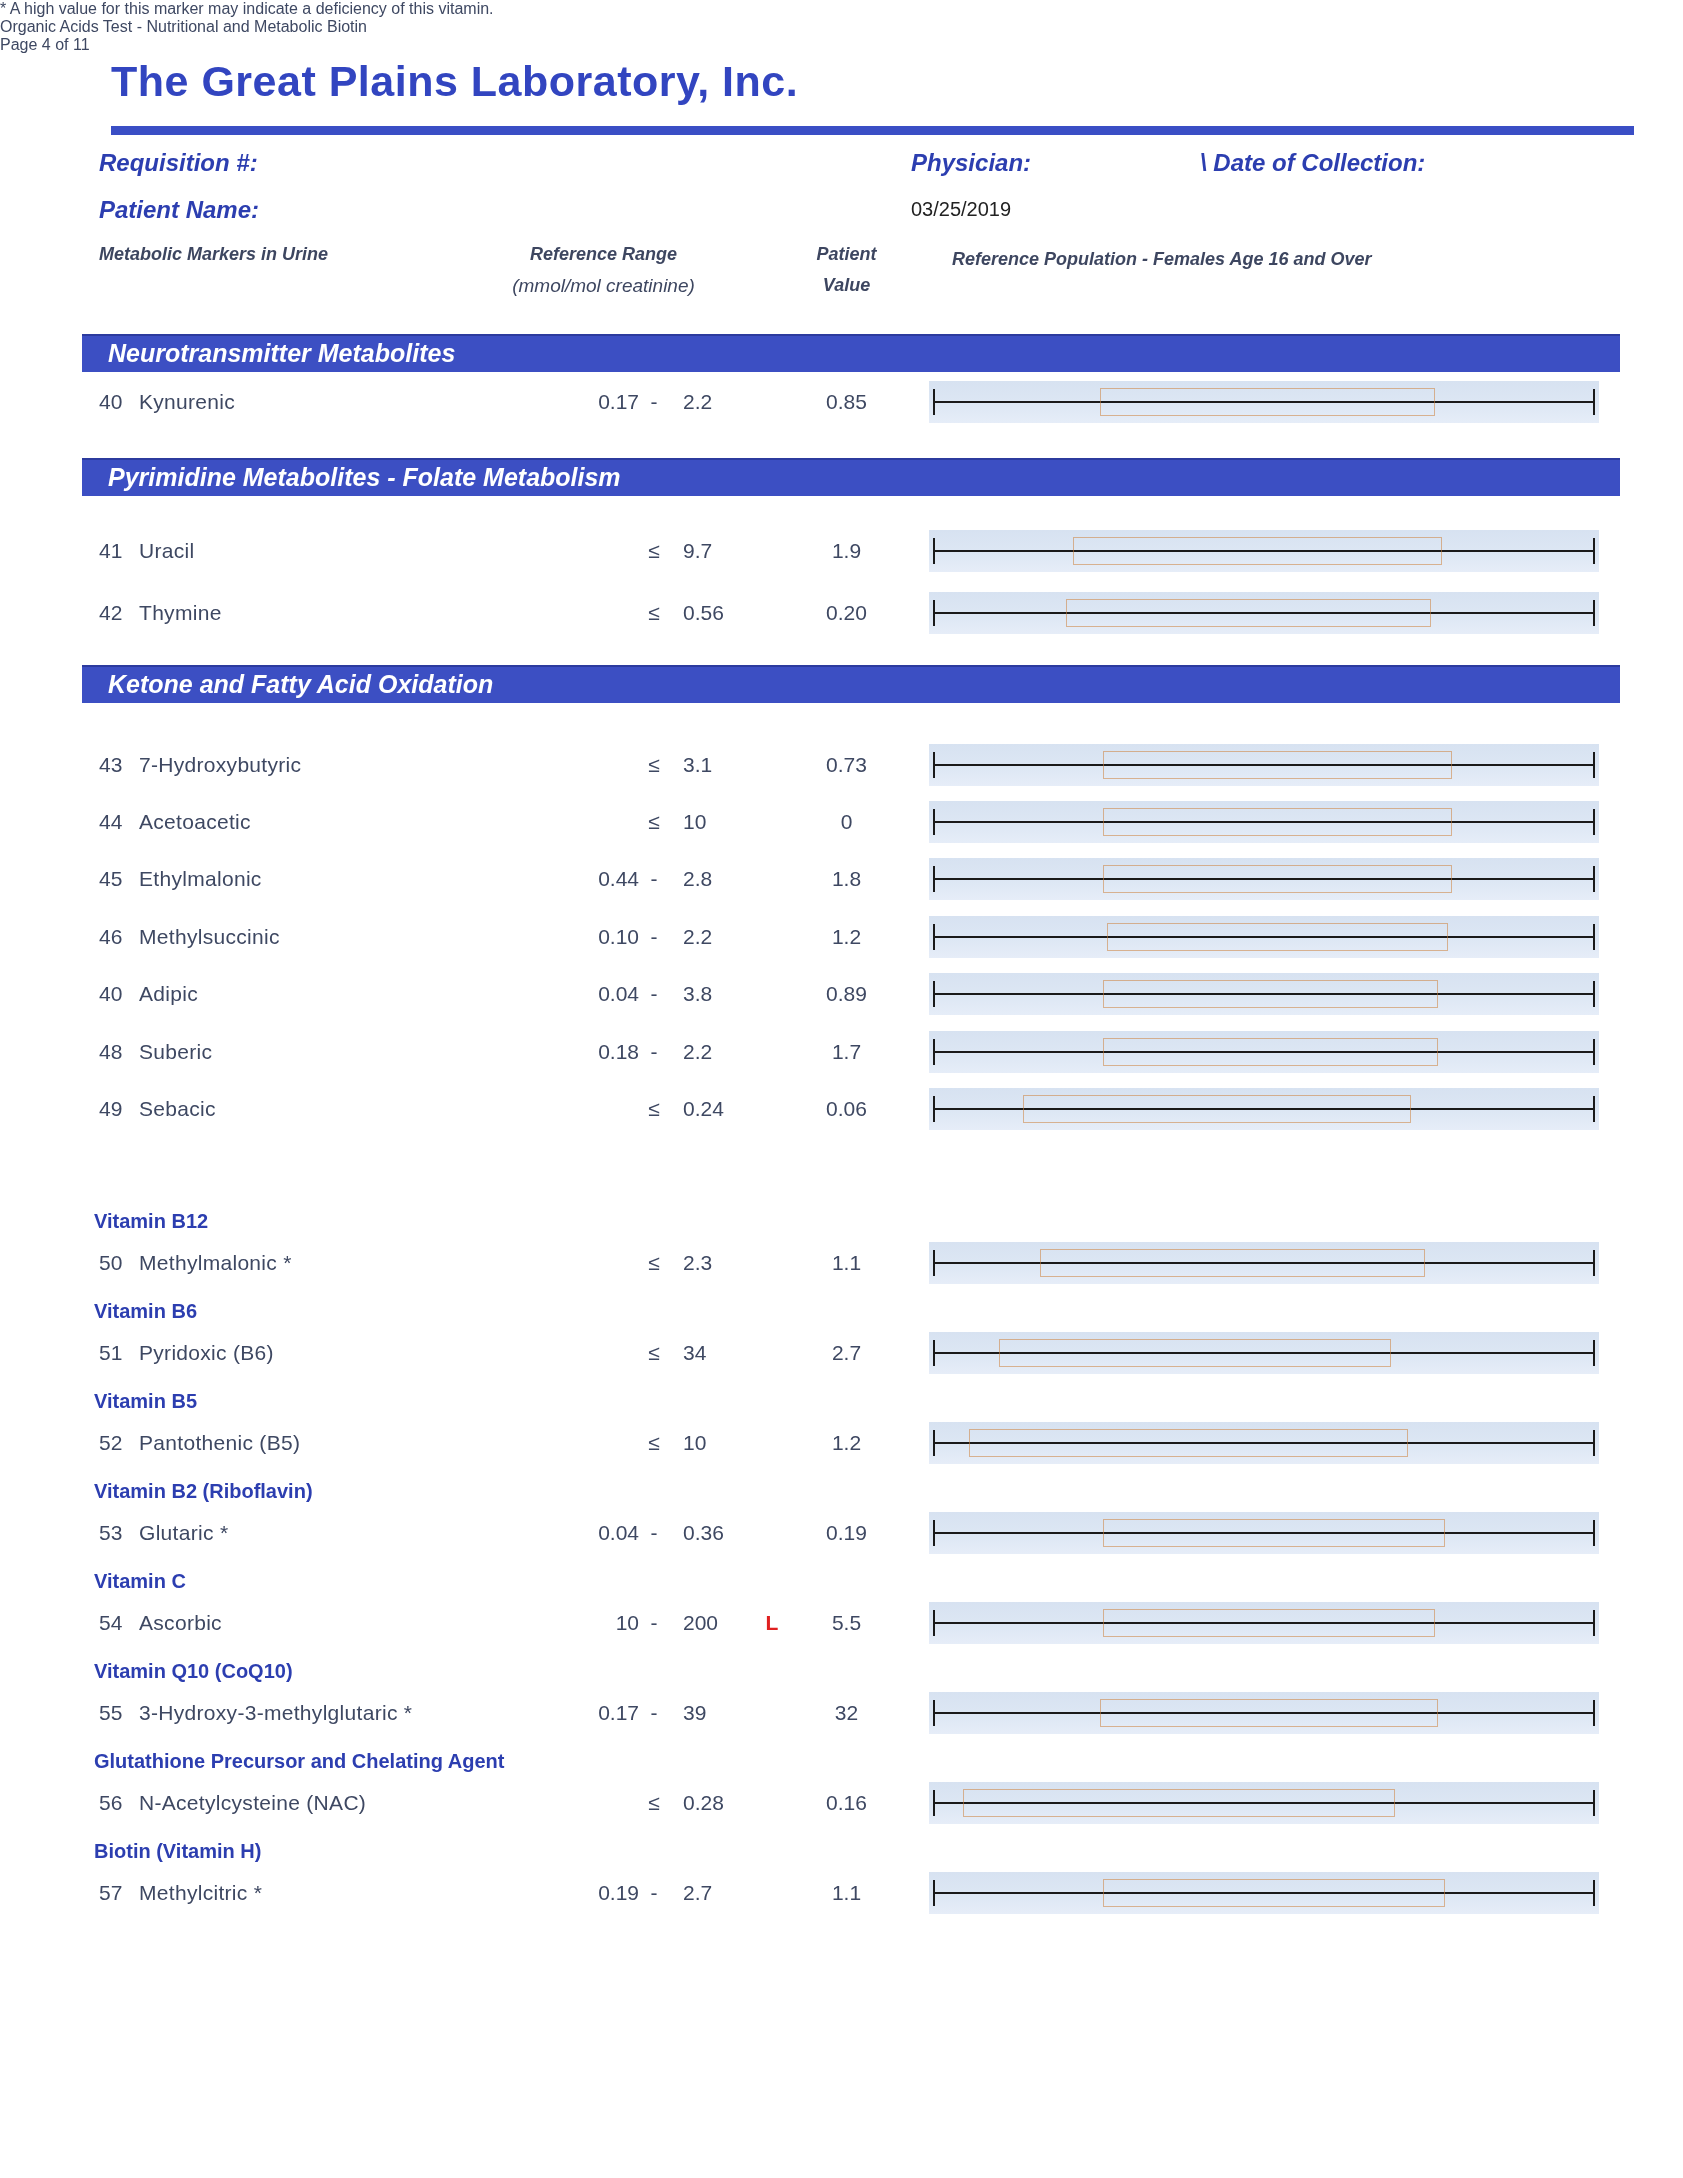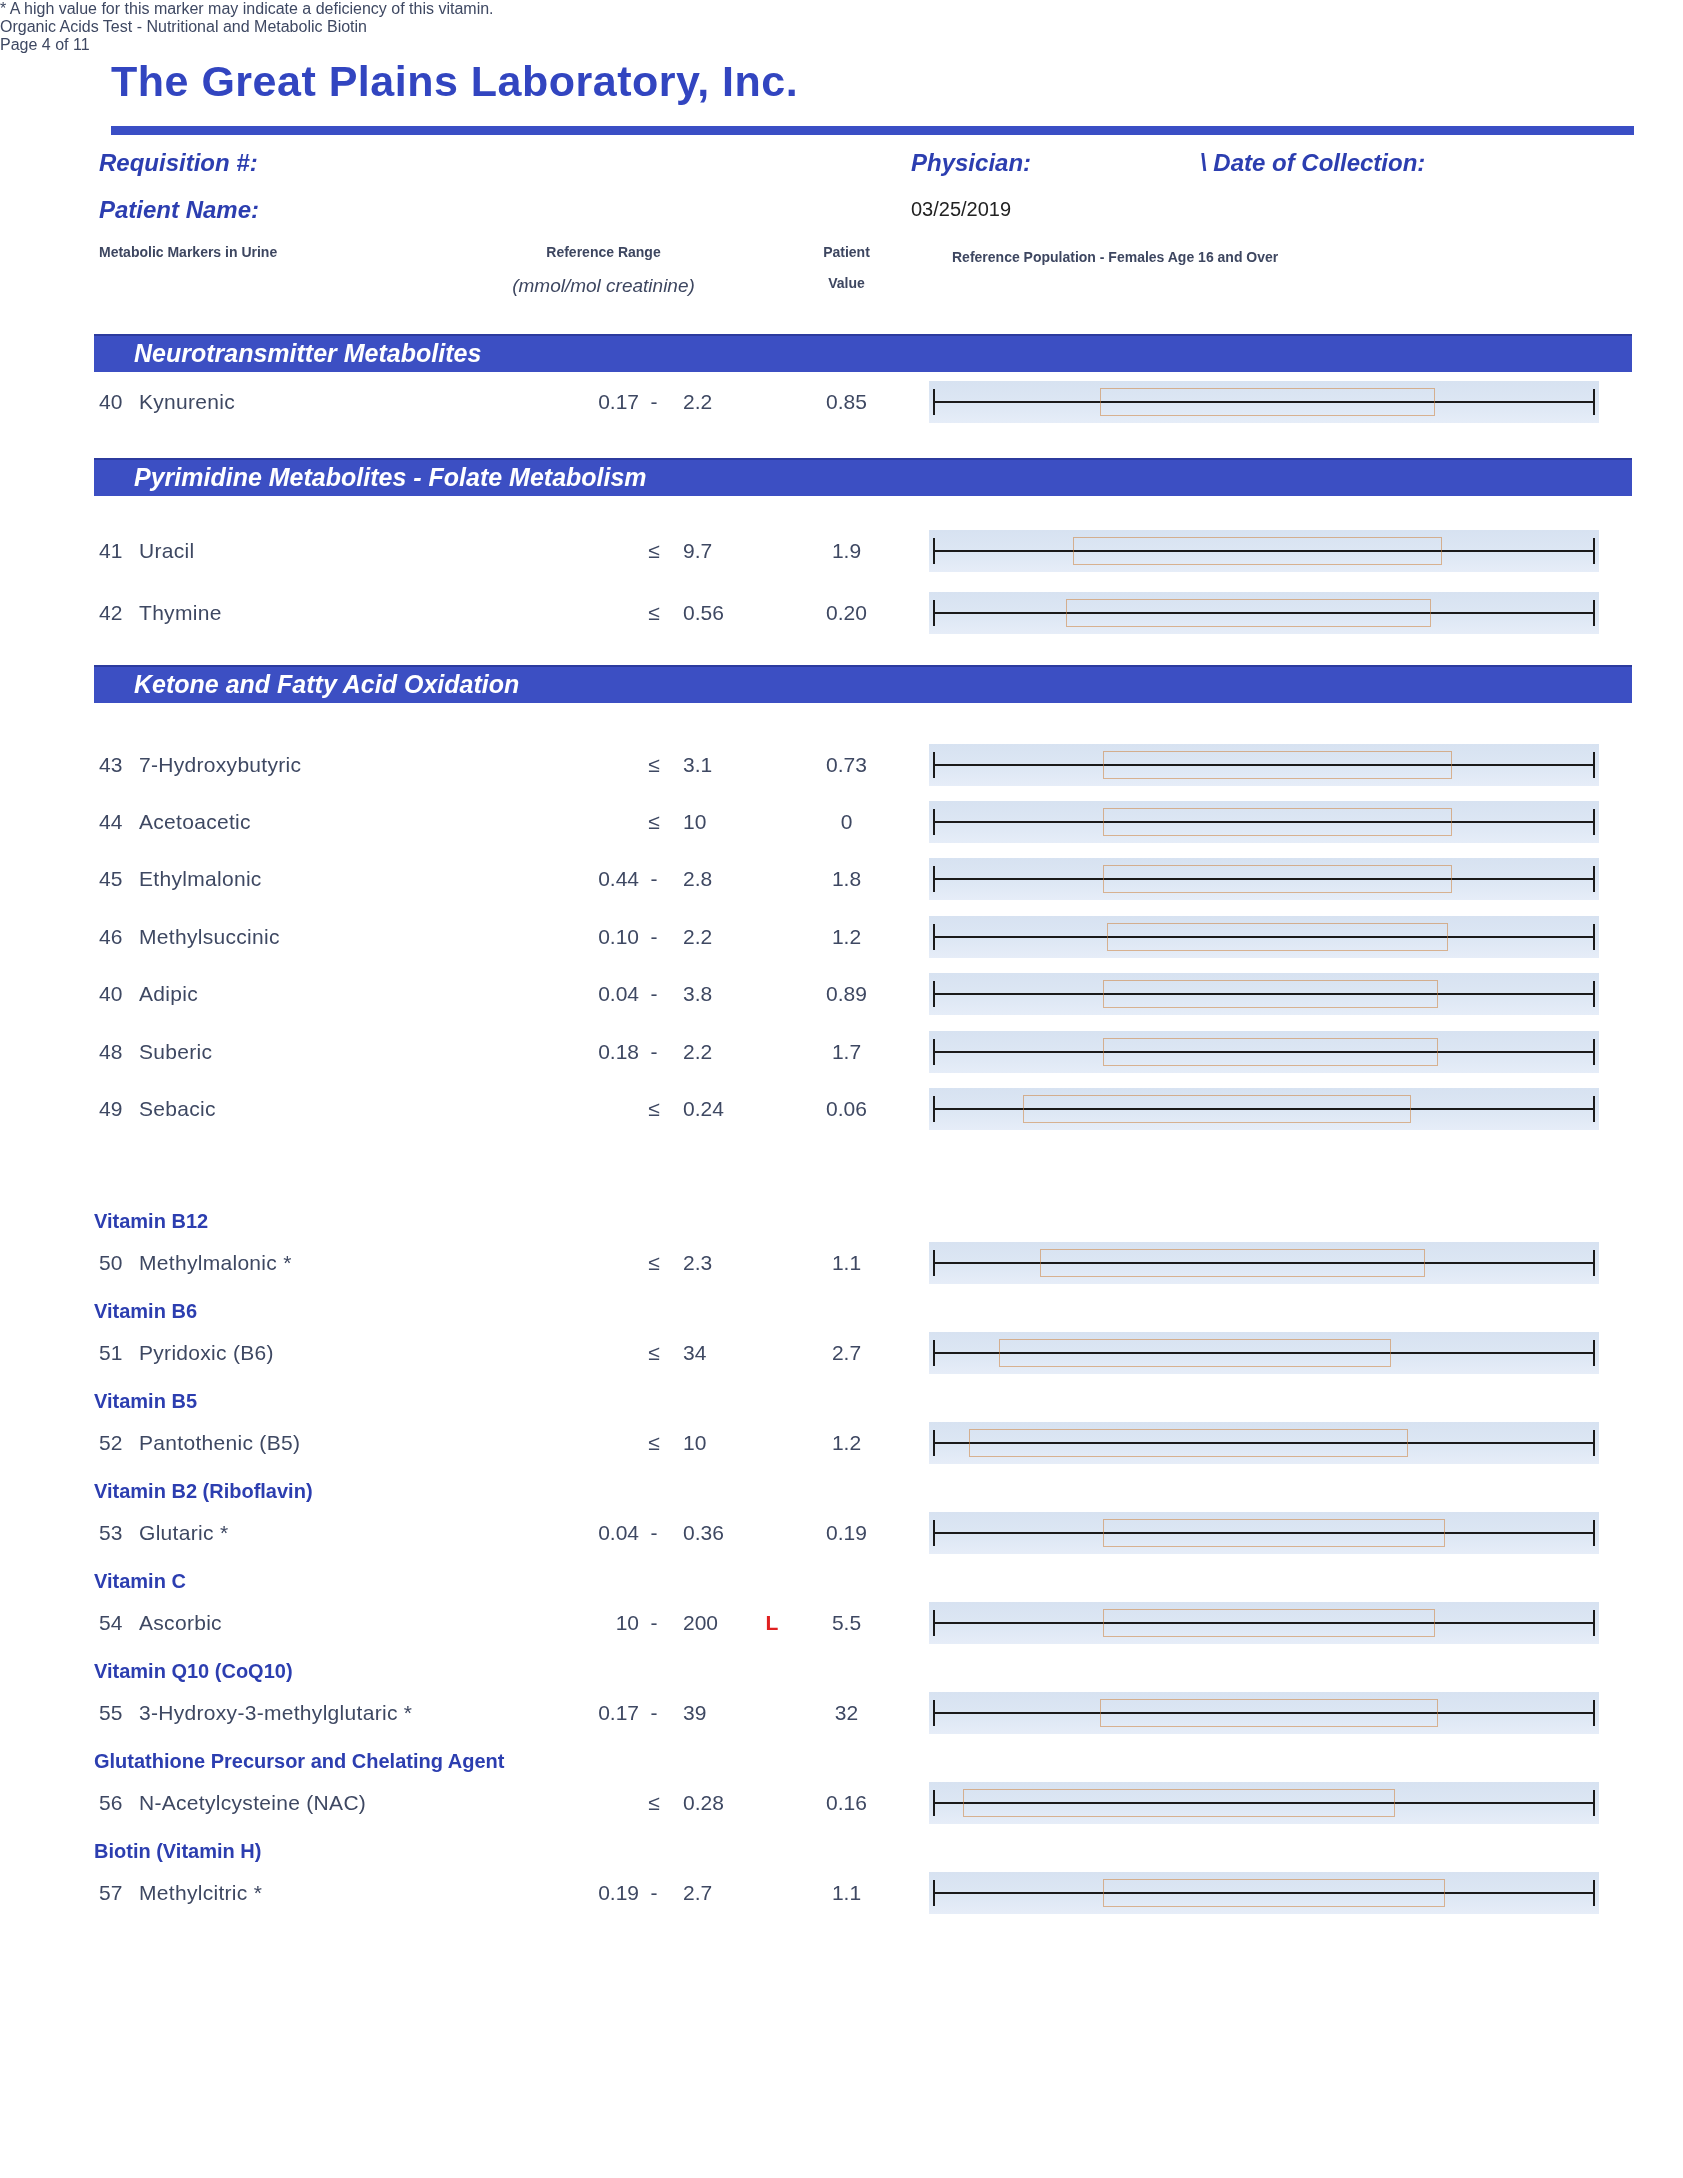--- a/index.html
+++ b/index.html
@@ -4,27 +4,27 @@
 <style>
   html,body{margin:0;padding:0;background:#ffffff;}
   .page{position:relative;width:1683px;height:2178px;background:#ffffff;overflow:hidden;
         font-family:"Liberation Sans",sans-serif;color:#3e4862;}
   
   .title{position:absolute;left:111px;top:57px;font-size:43px;font-weight:bold;color:#3245c0;letter-spacing:0.5px;}
   .rule{position:absolute;left:111px;top:126px;width:1523px;height:9px;background:#3a4ec5;}
   .hlabel{position:absolute;font-size:24px;font-weight:bold;font-style:italic;color:#2c3eb0;white-space:nowrap;}
   .hvalue{position:absolute;font-size:20px;color:#222;white-space:nowrap;}
   
-  .chead{position:absolute;font-size:14px;font-weight:bold;color:#3d4660;white-space:nowrap;}
+  .chead{position:absolute;font-size:18px;font-weight:bold;color:#3d4660;white-space:nowrap;font-style:italic;}
   .chead.center{text-align:center;}
   .chead.sub{font-weight:normal;font-style:italic;font-size:19px;}
   
-  .band{position:absolute;left:94px;width:1538px;height:38px;box-sizing:border-box;background:#3c4fc3;
+  .band{position:absolute;left:82px;width:1538px;height:38px;box-sizing:border-box;background:#3c4fc3;
         border-top:2px solid #2c3b9e;color:#fff;font-size:25px;font-weight:bold;font-style:italic;
-        line-height:35px;padding-left:40px;white-space:nowrap;}
+        line-height:35px;padding-left:26px;white-space:nowrap;}
   .subhead{position:absolute;left:94px;font-size:20px;font-weight:bold;color:#2c3eb0;white-space:nowrap;}
   
   .row{position:absolute;left:99px;width:1535px;height:44px;}
   .row span{position:absolute;top:10px;font-size:21px;white-space:nowrap;}
   .row .num{left:0;width:30px;}
   .row .nm{left:40px;letter-spacing:0.3px;}
   .row .lo{left:441px;width:99px;text-align:right;}
   .row .rel{left:530px;width:50px;text-align:center;}
   .row .hi{left:584px;}
   .row .flag{left:653px;width:40px;text-align:center;color:#e02020;font-weight:bold;}

